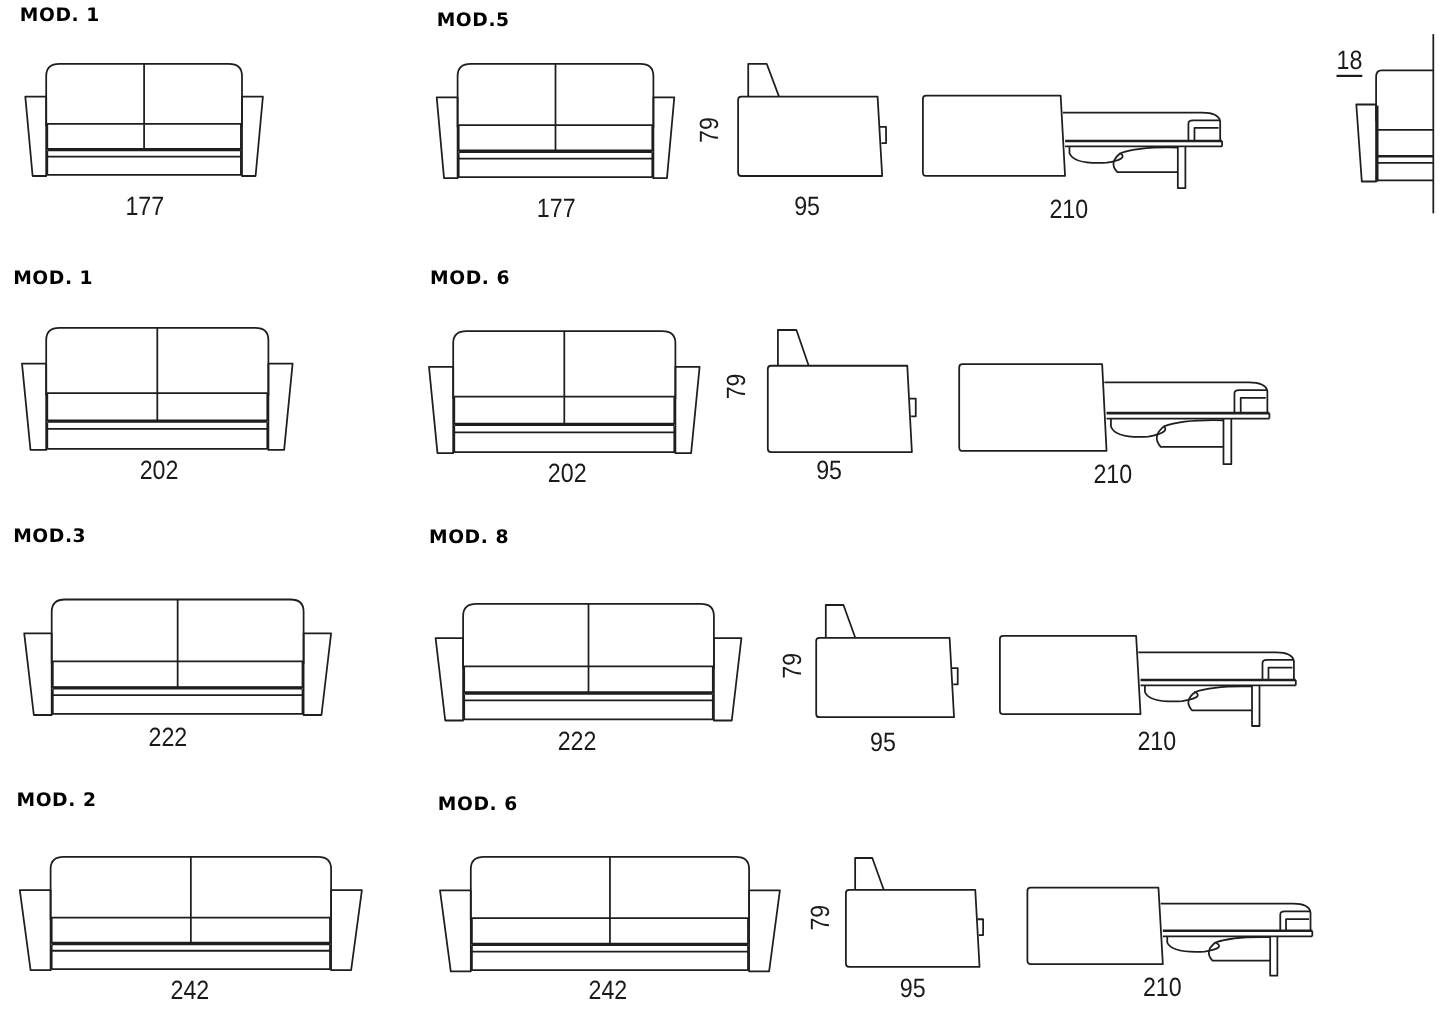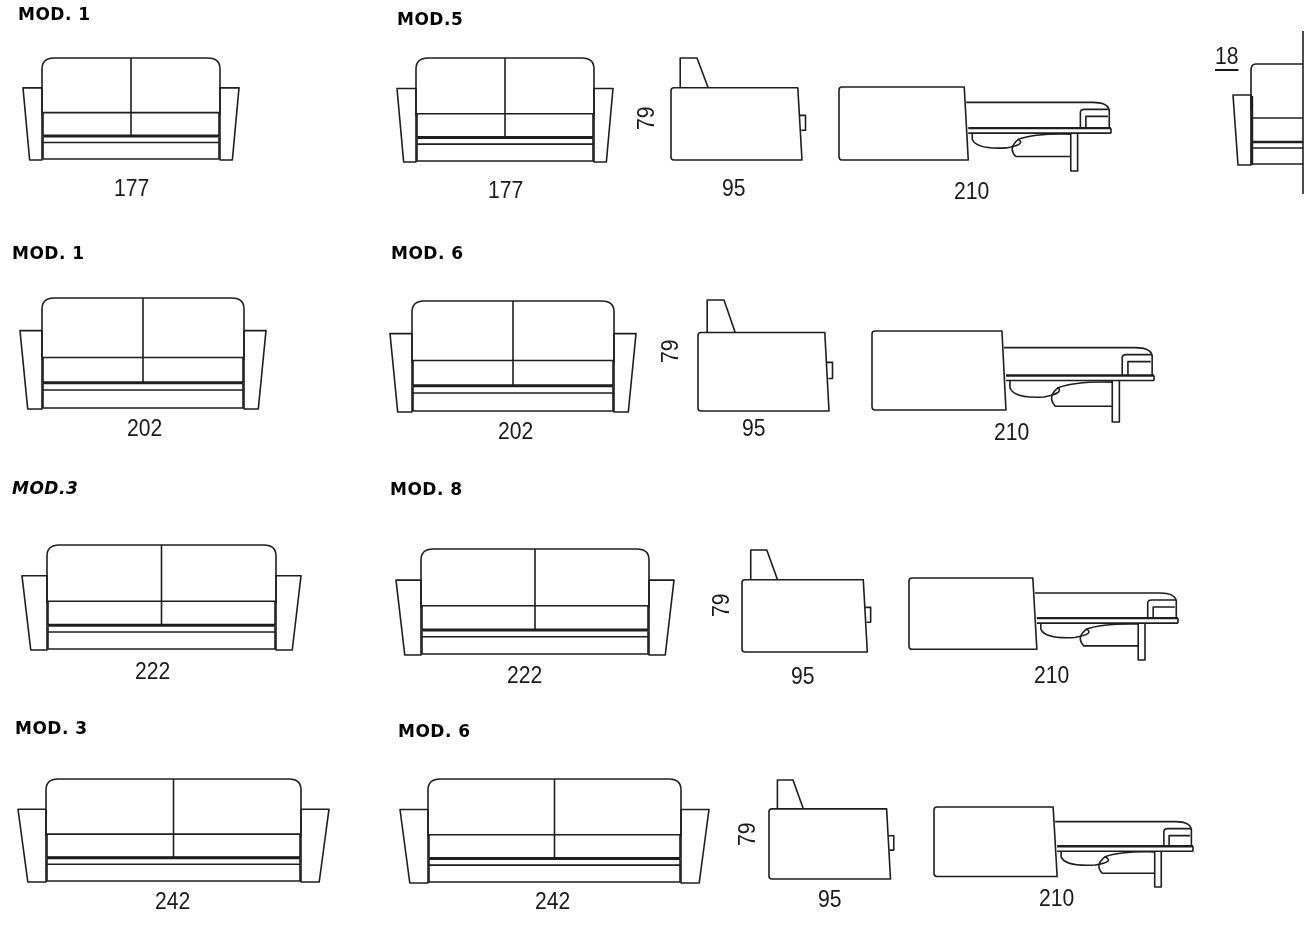--- a/index.html
+++ b/index.html
@@ -33,33 +33,33 @@
       <path d="M0 33.6 L22 33.6 L22 112 L7.699999999999999 112 Z"></path>
       <path d="M246 33.6 L224 33.6 L224 112 L238.3 112 Z"></path>
       <path d="M22 62.720000000000006 L22 12 Q22 1 34 1 L212 1 Q224 1 224 12 L224 62.720000000000006"></path>
       <path d="M23 60.480000000000004 L223 60.480000000000004 L223 85.12 L23 85.12 Z"></path>
       <line x1="123" y1="1" x2="123" y2="85.12"></line>
       <line x1="23" y1="86.12" x2="223" y2="86.12" class="thick"></line>
       <path d="M23 87.12 L23 92.96 L223 92.96 L223 87.12"></path>
       <path d="M23 92.96 L23 111 L223 111 L223 92.96"></path>
     </svg>
     <div class="dim" style="left: 127px; top: 414px;">202</div>
-    <div class="title" style="left: 12px; top: 478px; font-style: italic;">MOD.3</div>
+    <div class="title" style="left: 12px; top: 478px;">MOD.3</div>
     <svg class="drw" width="279" height="106" viewBox="0 0 279 106" style="left: 22px; top: 544px;">
       <path d="M0 31.799999999999997 L25 31.799999999999997 L25 106 L8.75 106 Z"></path>
       <path d="M279 31.799999999999997 L254 31.799999999999997 L254 106 L270.25 106 Z"></path>
       <path d="M25 59.36000000000001 L25 12 Q25 1 37 1 L242 1 Q254 1 254 12 L254 59.36000000000001"></path>
       <path d="M26 57.24 L253 57.24 L253 80.56 L26 80.56 Z"></path>
       <line x1="139.5" y1="1" x2="139.5" y2="80.56"></line>
       <line x1="26" y1="81.56" x2="253" y2="81.56" class="thick"></line>
       <path d="M26 82.56 L26 87.97999999999999 L253 87.97999999999999 L253 82.56"></path>
       <path d="M26 87.97999999999999 L26 105 L253 105 L253 87.97999999999999"></path>
     </svg>
     <div class="dim" style="left: 135px; top: 657px;">222</div>
-    <div class="title" style="left: 15px; top: 718px;">MOD. 3</div>
+    <div class="title" style="left: 15px; top: 718px;">MOD. 2</div>
     <svg class="drw" width="311" height="104" viewBox="0 0 311 104" style="left: 18px; top: 778px;">
       <path d="M0 31.2 L28 31.2 L28 104 L9.799999999999999 104 Z"></path>
       <path d="M311 31.2 L283 31.2 L283 104 L301.2 104 Z"></path>
       <path d="M28 58.24000000000001 L28 12 Q28 1 40 1 L271 1 Q283 1 283 12 L283 58.24000000000001"></path>
       <path d="M29 56.160000000000004 L282 56.160000000000004 L282 79.04 L29 79.04 Z"></path>
       <line x1="155.5" y1="1" x2="155.5" y2="79.04"></line>
       <line x1="29" y1="80.04" x2="282" y2="80.04" class="thick"></line>
       <path d="M29 81.04 L29 86.32 L282 86.32 L282 81.04"></path>
       <path d="M29 86.32 L29 103 L282 103 L282 86.32"></path>
     </svg>

